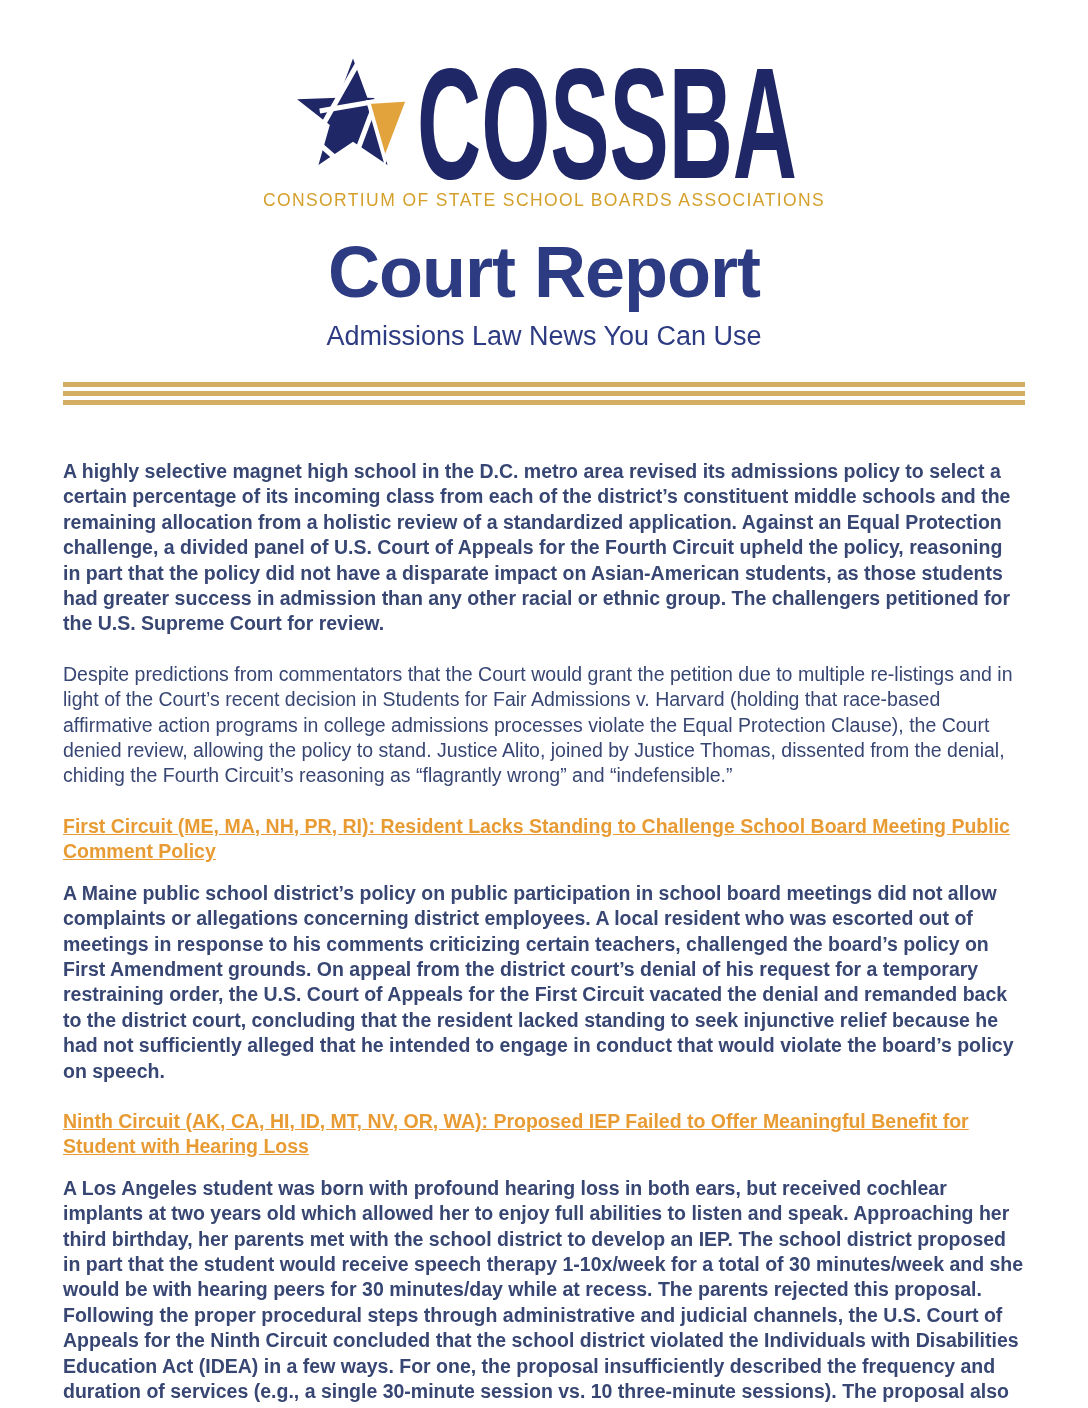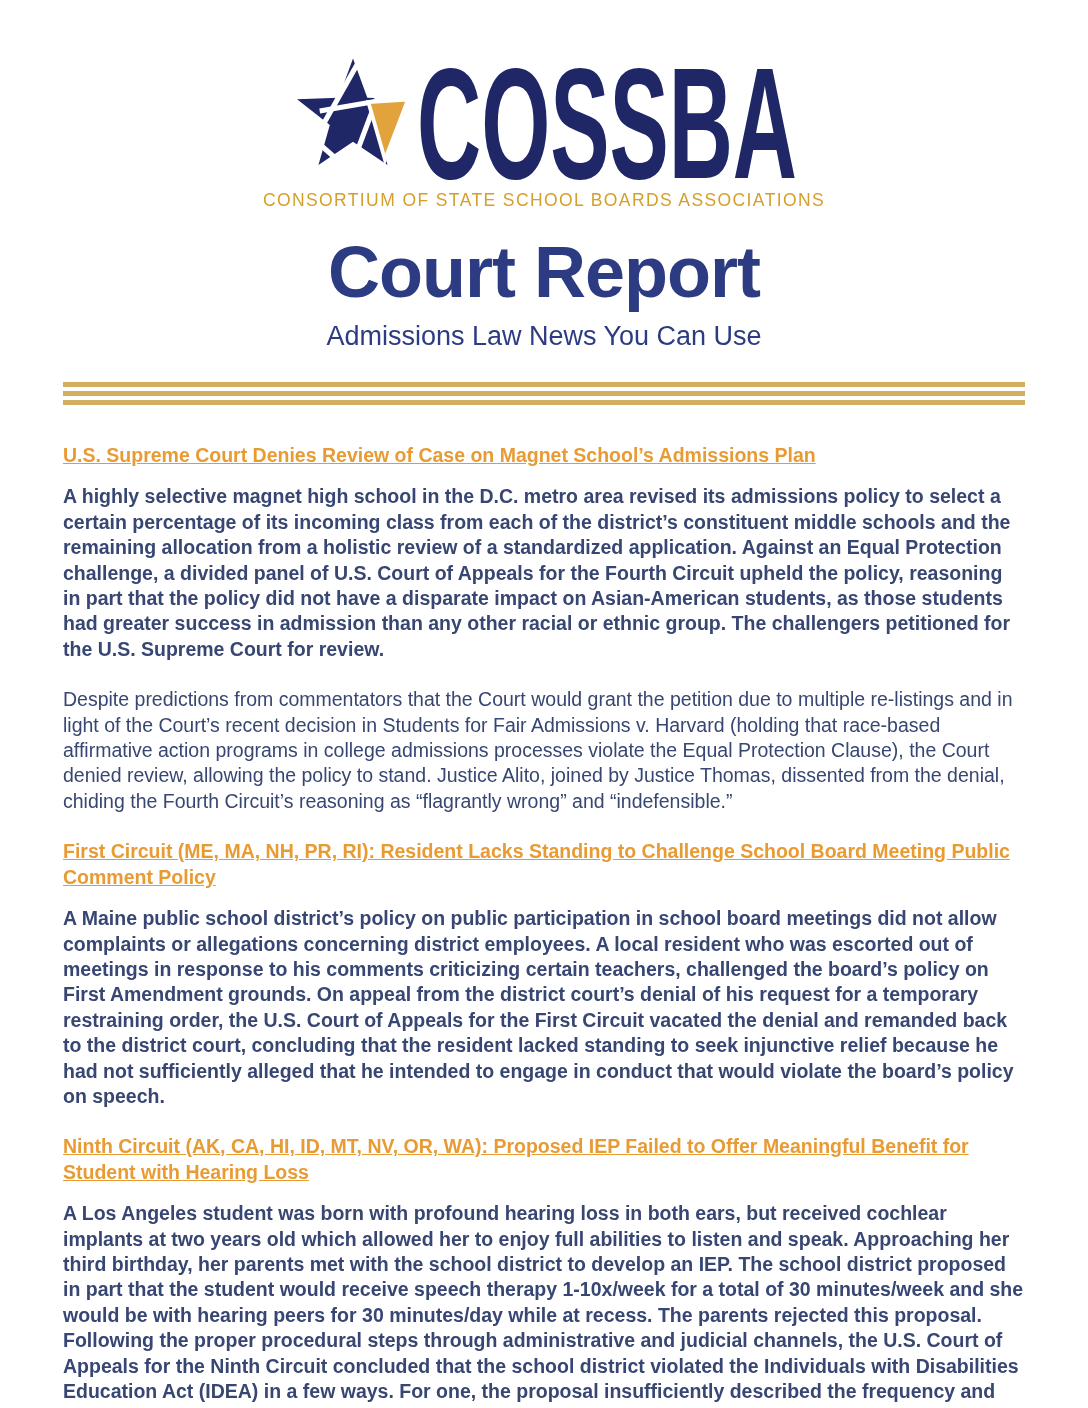--- a/index.html
+++ b/index.html
@@ -110,21 +110,20 @@
 </div>
 
 <div class="divider">
   <div class="gold-line"></div>
   <div class="gold-line"></div>
   <div class="gold-line"></div>
 </div>
 
 <div class="articles">
   <div class="article-section">
-    <a class="article-heading">U.S. Supreme Court Denies Review of Case on Magnet School’s Admissions Plan</a>
   <p class="body-text"><span>A highly selective magnet high school in the D.C. metro area revised its admissions policy to select a certain percentage of its incoming class from each of the district’s constituent middle schools and the remaining allocation from a holistic review of a standardized application. Against an Equal Protection challenge, a divided panel of U.S. Court of Appeals for the Fourth Circuit upheld the policy, reasoning in part that the policy did not have a disparate impact on Asian-American students, as those students had greater success in admission than any other racial or ethnic group. The challengers petitioned for the U.S. Supreme Court for review.</span></p><p class="body-text"><span>Despite predictions from commentators that the Court would grant the petition due to multiple re-listings and in light of the Court’s recent decision in </span><span class="italic">Students for Fair Admissions v. Harvard</span><span> (holding that race-based affirmative action programs in college admissions processes violate the Equal Protection Clause), the Court denied review, allowing the policy to stand. Justice Alito, joined by Justice Thomas, dissented from the denial, chiding the Fourth Circuit’s reasoning as “flagrantly wrong” and “indefensible.”</span></p></div>
 
   <div class="article-section">
     <a class="article-heading">First Circuit (ME, MA, NH, PR, RI): Resident Lacks Standing to Challenge School Board Meeting Public Comment Policy</a>
   <p class="body-text"><span>A Maine public school district’s policy on public participation in school board meetings did not allow complaints or allegations concerning district employees. A local resident who was escorted out of meetings in response to his comments criticizing certain teachers, challenged the board’s policy on First Amendment grounds. On appeal from the district court’s denial of his request for a temporary restraining order, the U.S. Court of Appeals for the First Circuit vacated the denial and remanded back to the district court, concluding that the resident lacked standing to seek injunctive relief because he had not sufficiently alleged that he intended to engage in conduct that would violate the board’s policy on speech.</span></p></div>
 
   <div class="article-section">
     <a class="article-heading">Ninth Circuit (AK, CA, HI, ID, MT, NV, OR, WA): Proposed IEP Failed to Offer Meaningful Benefit for Student with Hearing Loss</a>
   <p class="body-text"><span>A Los Angeles student was born with profound hearing loss in both ears, but received cochlear implants at two years old which allowed her to enjoy full abilities to listen and speak. Approaching her third birthday, her parents met with the school district to develop an IEP. The school district proposed in part that the student would receive speech therapy 1-10x/week for a total of 30 minutes/week and she would be with hearing peers for 30 minutes/day while at recess. The parents rejected this proposal. Following the proper procedural steps through administrative and judicial channels, the U.S. Court of Appeals for the Ninth Circuit concluded that the school district violated the Individuals with Disabilities Education Act (IDEA) in a few ways. For one, the proposal insufficiently described the frequency and duration of services (e.g., a single 30-minute session vs. 10 three-minute sessions). The proposal also denied the student a free appropriate public education because it did not provide enough interaction with typical hearing peers for the student to make meaningful progress in spoken language.</span></p></div>
 </div>

